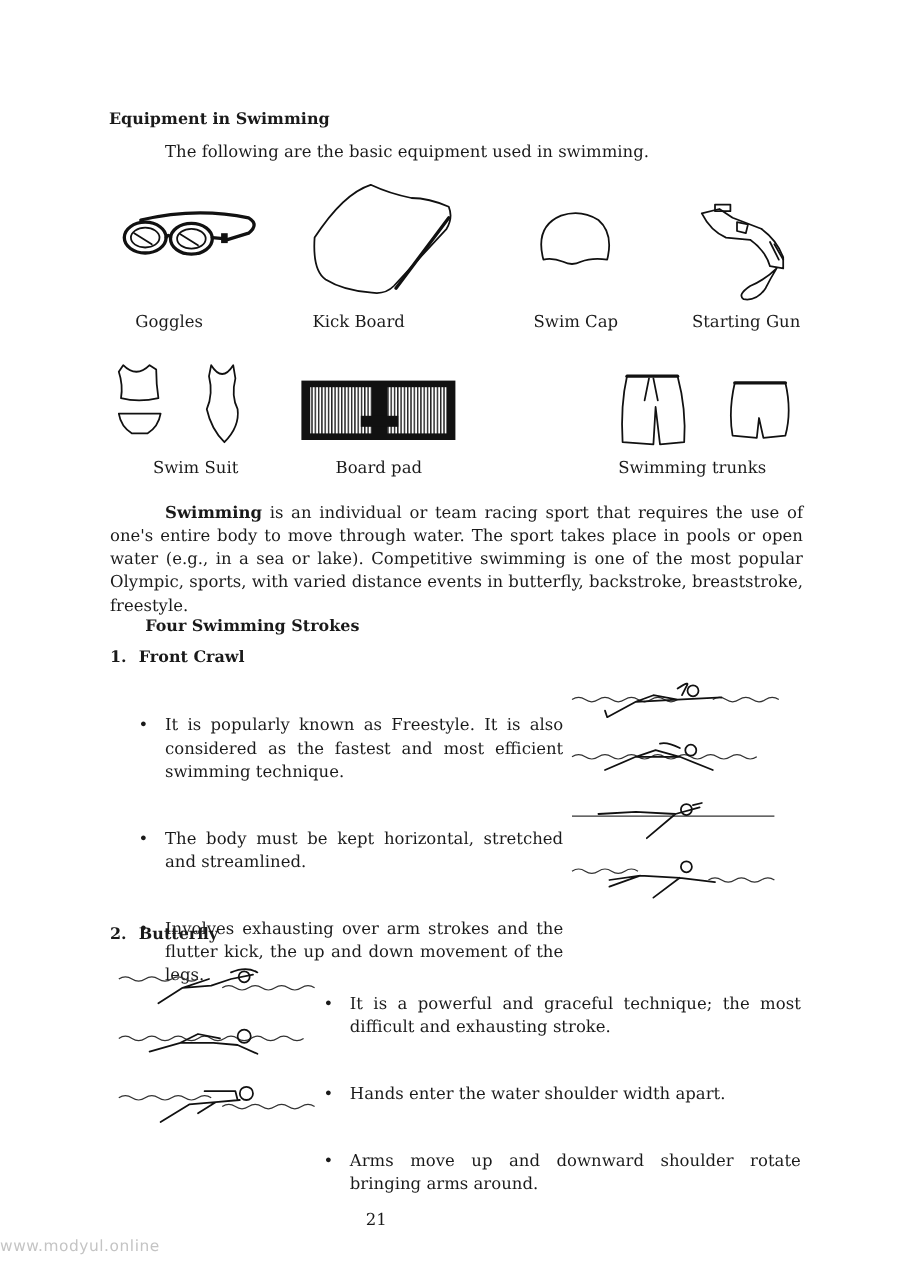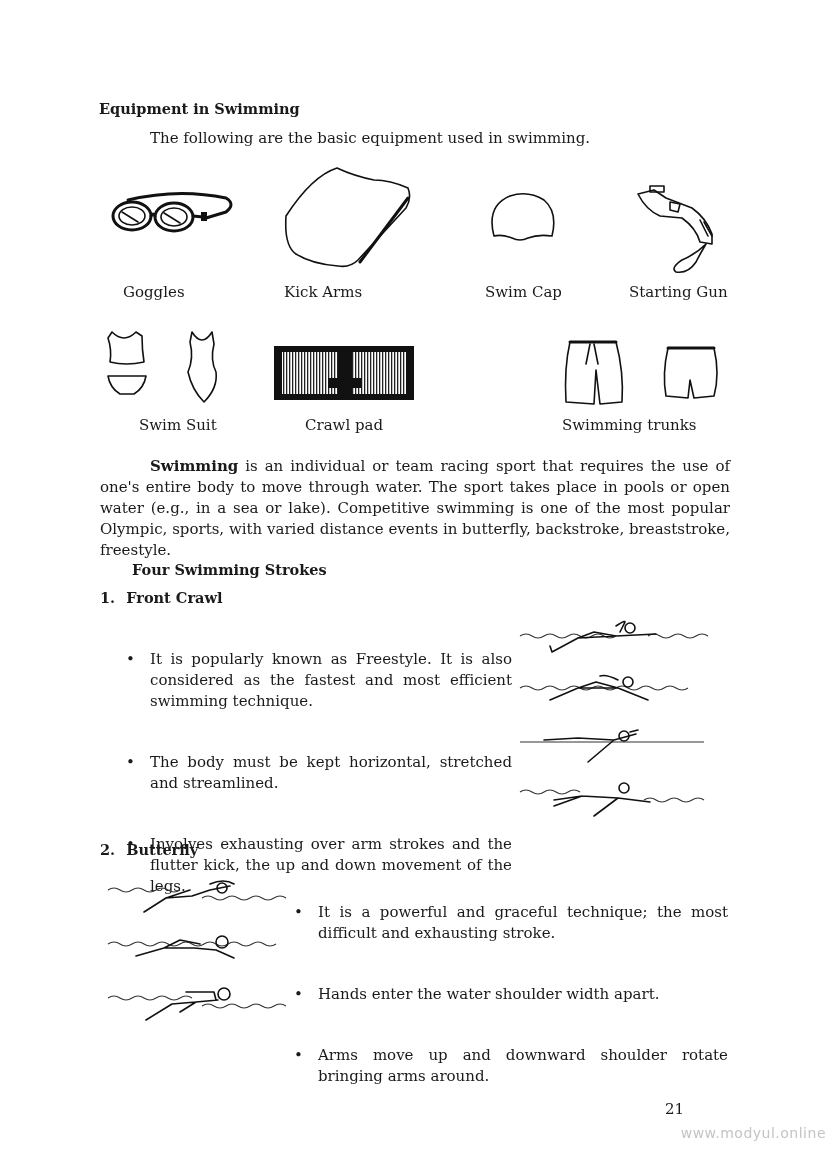--- a/index.html
+++ b/index.html
@@ -38,21 +38,21 @@
   <path class="thk" d="M85 26 L95 27"></path>
   <rect x="93" y="22" width="6" height="9" fill="#111"></rect>
   <path class="ln" d="M14 22 L30 32 M56 23 L72 33"></path>
 </svg>
 <div class="abs cap" style="left:123px; top:283px;">Goggles</div>
 
 <svg class="abs" style="left:282px; top:168px;" width="130" height="102" viewBox="0 0 130 102">
   <path class="ln" d="M4 48 Q30 8 55 0 Q72 8 92 12 Q108 12 126 20 Q130 30 124 40 L76 92 Q68 100 56 98 Q30 96 14 86 Q2 78 4 48 Z"></path>
   <path class="thk" d="M126 30 L78 94"></path>
 </svg>
-<div class="abs cap" style="left:284px; top:283px;">Kick Arms</div>
+<div class="abs cap" style="left:284px; top:283px;">Kick Board</div>
 
 <svg class="abs" style="left:488px; top:192px;" width="70" height="52" viewBox="0 0 70 52">
   <path class="ln" d="M6 44 Q-2 14 22 4 Q40 -2 56 8 Q70 20 64 44 Q50 42 40 46 Q32 50 24 46 Q14 42 6 44 Z"></path>
 </svg>
 <div class="abs cap" style="left:485px; top:283px;">Swim Cap</div>
 
 <svg class="abs" style="left:636px; top:184px;" width="84" height="92" viewBox="0 0 84 92">
   <path class="ln" d="M2 10 L18 6 L30 14 L56 24 Q70 34 76 50 L76 60 L64 58 Q60 44 46 34 L24 32 Q10 26 2 10 Z"></path>
   <rect class="ln" x="14" y="2" width="14" height="6"></rect>
   <path class="ln" d="M34 18 L44 20 L42 28 L34 26 Z"></path>
@@ -73,21 +73,21 @@
     <pattern id="stripes" width="3" height="10" patternUnits="userSpaceOnUse">
       <rect width="3" height="10" fill="#fff"></rect>
       <rect width="1.3" height="10" fill="#222"></rect>
     </pattern>
   </defs>
   <rect x="0" y="0" width="140" height="54" fill="#111"></rect>
   <rect x="8" y="6" width="56" height="42" fill="url(#stripes)"></rect>
   <rect x="78" y="6" width="54" height="42" fill="url(#stripes)"></rect>
   <rect x="54" y="32" width="34" height="10" fill="#111"></rect>
 </svg>
-<div class="abs cap" style="left:305px; top:416px;">Crawl pad</div>
+<div class="abs cap" style="left:305px; top:416px;">Board pad</div>
 
 <svg class="abs" style="left:564px; top:338px;" width="156" height="70" viewBox="0 0 156 70">
   <path class="thk" d="M6 4 L52 4"></path>
   <path class="ln" d="M6 4 Q0 30 2 64 L30 66 L32 32 L36 66 L58 64 Q60 34 52 4"></path>
   <path class="ln" d="M26 6 L22 26 M30 6 L34 26"></path>
   <path class="thk" d="M104 10 L150 10"></path>
   <path class="ln" d="M104 10 Q98 36 102 58 L124 60 L126 42 L130 60 L150 58 Q156 36 150 10"></path>
 </svg>
 <div class="abs cap" style="left:550px; top:416px;margin-left:12px;">Swimming trunks</div>
 
@@ -149,14 +149,14 @@
     <path class="ln" d="M30 22 L58 14 L88 14 L110 16 L128 24 M58 14 L74 6 L94 10"></path>
     <circle class="ln" cx="116" cy="8" r="6"></circle>
   </g>
   <g transform="translate(0,112)">
     <path class="wave" d="M2 10 q6 -4 12 0 t12 0 t12 0 t12 0 t12 0 t12 0 t12 0 M96 18 q6 -4 12 0 t12 0 t12 0 t12 0 t12 0 t12 0 t12 0"></path>
     <path class="ln" d="M40 32 L66 16 L90 14 L112 12 M90 14 L74 24 M80 4 L108 4 L110 12"></path>
     <circle class="ln" cx="118" cy="6" r="6"></circle>
   </g>
 </svg>
 
-<div class="abs footer-num" style="left:0; width:684px; text-align:right; top:1100px;">21</div>
-<div class="abs watermark" style="left:0; width:826px; text-align:right; top:1125px;">www.modyul.online</div>
+<div class="abs footer-num" style="left:0; width:684px; text-align:center; top:1100px;">21</div>
+<div class="abs watermark" style="left:0; width:826px; text-align:left; top:1125px;">www.modyul.online</div>
 
 </body></html>

